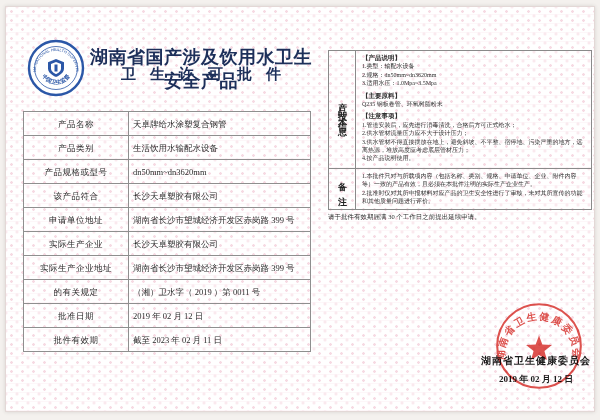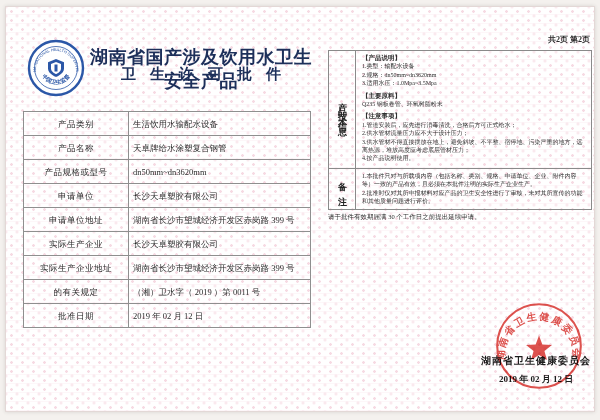--- a/index.html
+++ b/index.html
@@ -75,33 +75,33 @@
       <rect x="27.5" y="25.5" width="3" height="7" fill="#2b57a7"></rect>
     </svg>
   </div>
 
   <div class="abs title1">湖南省国产涉及饮用水卫生安全产品</div>
   <div class="abs title2">卫生许可批件</div>
 
   <table class="cert-table">
     <tbody>
         <tr>
+          <td class="lbl">产品名称</td>
+          <td class="val">天卓牌给水涂塑复合钢管</td>
+        </tr>
+    <tr>
           <td class="lbl">产品类别</td>
           <td class="val">生活饮用水输配水设备</td>
-        </tr>
-    <tr>
-          <td class="lbl">产品名称</td>
-          <td class="val">天卓牌给水涂塑复合钢管</td>
         </tr>
     <tr>
           <td class="lbl">产品规格或型号</td>
           <td class="val">dn50mm~dn3620mm</td>
         </tr>
     <tr>
-          <td class="lbl">申请单位</td>
+          <td class="lbl">该产品符合</td>
           <td class="val">长沙天卓塑胶有限公司</td>
         </tr>
     <tr>
           <td class="lbl">申请单位地址</td>
           <td class="val">湖南省长沙市望城经济开发区赤岗路 399 号</td>
         </tr>
     <tr>
           <td class="lbl">实际生产企业</td>
           <td class="val">长沙天卓塑胶有限公司</td>
         </tr>
@@ -110,24 +110,27 @@
           <td class="val">湖南省长沙市望城经济开发区赤岗路 399 号</td>
         </tr>
     <tr>
           <td class="lbl">的有关规定</td>
           <td class="val">（湘）卫水字（ 2019 ）第 0011 号</td>
         </tr>
     <tr>
           <td class="lbl">批准日期</td>
           <td class="val">2019 年 02 月 12 日</td>
         </tr>
+    <tr>
+          <td class="lbl">批件有效期</td>
+          <td class="val">截至 2023 年 02 月 11 日</td>
+        </tr>
   </tbody>
     </table>
 
-  <div class="abs pmark" style="left:482px;top:27px;width:102px;">共2页 第2页</div>
 
   <div class="box">
     <div class="box-sec sec1">
       <div class="side">
         <span>产品技术信息</span>
       </div>
       <div class="boxcontent">
         <div class="bh">【产品说明】</div>
         <div>1.类型：输配水设备</div>
         <div>2.规格：dn50mm~dn3620mm</div>

